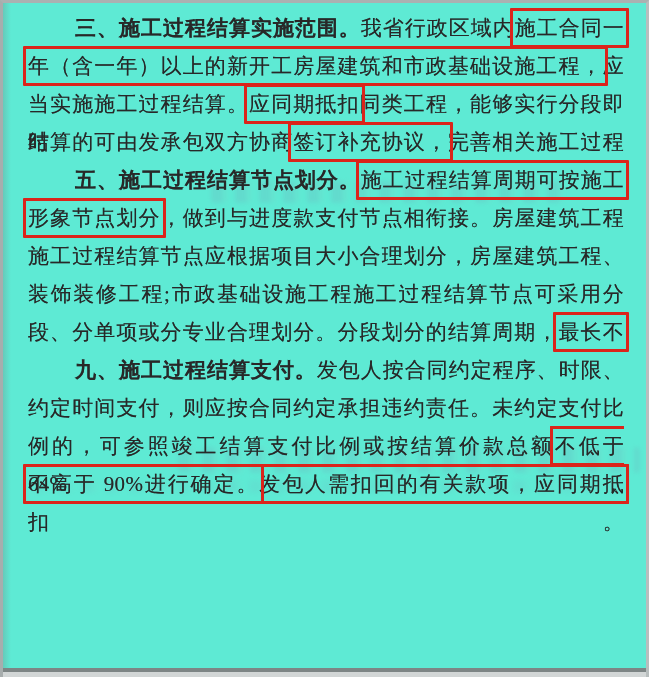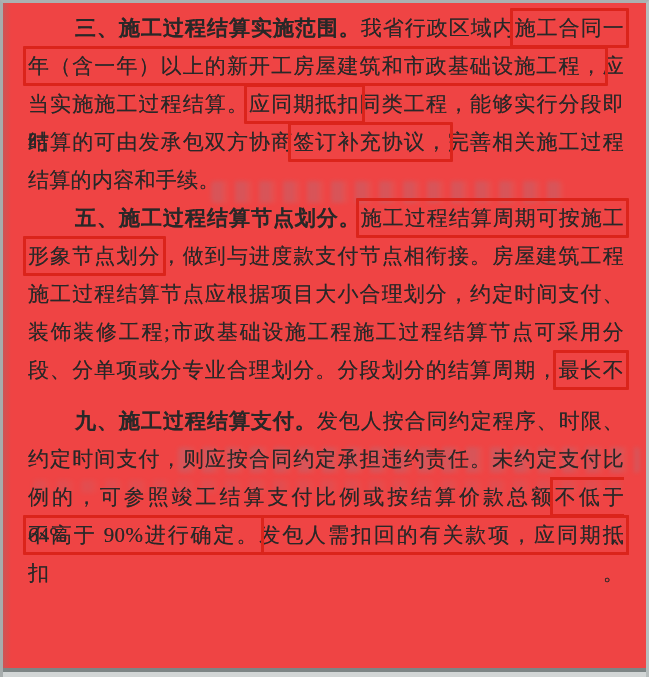--- a/index.html
+++ b/index.html
@@ -6,21 +6,21 @@
     margin: 0;
     padding: 0;
     background: #ffffff;
     font-family: "Liberation Serif", "DejaVu Serif", serif;
   }
   .scan {
     position: relative;
     width: 649px;
     height: 677px;
     box-sizing: border-box;
-    background: #ef4444;
+    background: #5eead4;
     border-left: 3px solid #a7adad;
     border-top: 3px solid #abb1b1;
     border-right: 3px solid #b8bebe;
     overflow: hidden;
     color: #282828;
   }
   
   .scan::before {
     content: "";
     position: absolute;
@@ -40,21 +40,21 @@
     border-top: 4px solid #7d8585;
     z-index: 6;
   }
   .content {
     position: relative;
     z-index: 2;
     padding: 6px 22px 0 25px;
   }
   .para { margin: 0; }
   .para.p5 { }
-  .para.p9 { margin-top: 13px; }
+  .para.p9 { }
   .line {
     height: 38px;
     line-height: 38px;
     font-size: 21px;
     letter-spacing: 0.3px;
     text-shadow: 0 0 0.5px rgba(30,30,30,0.55);
   }
   .line.j {
     text-align: justify;
     text-align-last: justify;
@@ -94,26 +94,25 @@
 <div class="scan">
   <div class="bleed bleed-1"></div>
   <div class="bleed bleed-2"></div>
   <div class="bleed bleed-3"></div>
   <div class="content" id="doc">
       <div class="para p3">
         <div class="line j ind"><span class="seg b">三、施工过程结算实施范围。</span><span class="seg">我省行政区域内</span><span class="seg hl">施工合同一</span></div>
         <div class="line j"><span class="seg hl">年（含一年）以上的新开工房屋建筑和市政基础设施工程，</span><span class="seg">应</span></div>
         <div class="line j"><span class="seg">当实施施工过程结算。</span><span class="seg hl">应同期抵扣</span><span class="seg">同类工程，能够实行分段即时</span></div>
         <div class="line j"><span class="seg">结算的可由发承包双方协商</span><span class="seg hl">签订补充协议，</span><span class="seg">完善相关施工过程</span></div>
-        <div class="line"><span class="seg">结算的内容和手续。</span></div>
       </div>
       <div class="para p5">
         <div class="line j ind"><span class="seg b">五、施工过程结算节点划分。</span><span class="seg hl">施工过程结算周期可按施工</span></div>
         <div class="line j"><span class="seg hl">形象节点划分</span><span class="seg">，做到与进度款支付节点相衔接。房屋建筑工程</span></div>
-        <div class="line j"><span class="seg">施工过程结算节点应根据项目大小合理划分，约定时间支付、</span></div>
+        <div class="line j"><span class="seg">施工过程结算节点应根据项目大小合理划分，房屋建筑工程、</span></div>
         <div class="line j"><span class="seg">装饰装修工程;市政基础设施工程施工过程结算节点可采用分</span></div>
         <div class="line j"><span class="seg">段、分单项或分专业合理划分。分段划分的结算周期，</span><span class="seg hl">最长不</span></div>
       </div>
       <div class="para p9">
         <div class="line j ind"><span class="seg b">九、施工过程结算支付。</span><span class="seg">发包人按合同约定程序、时限、</span></div>
         <div class="line j"><span class="seg">约定时间支付，则应按合同约定承担违约责任。未约定支付比</span></div>
         <div class="line j"><span class="seg">例的，可参照竣工结算支付比例或按结算价款总额</span><span class="seg hl">不低于 64%，</span></div>
         <div class="line j"><span class="seg hl">不高于 90%进行确定。</span><span class="seg">发包人需扣回的有关款项，应同期抵扣。</span></div>
       </div>
     </div>

